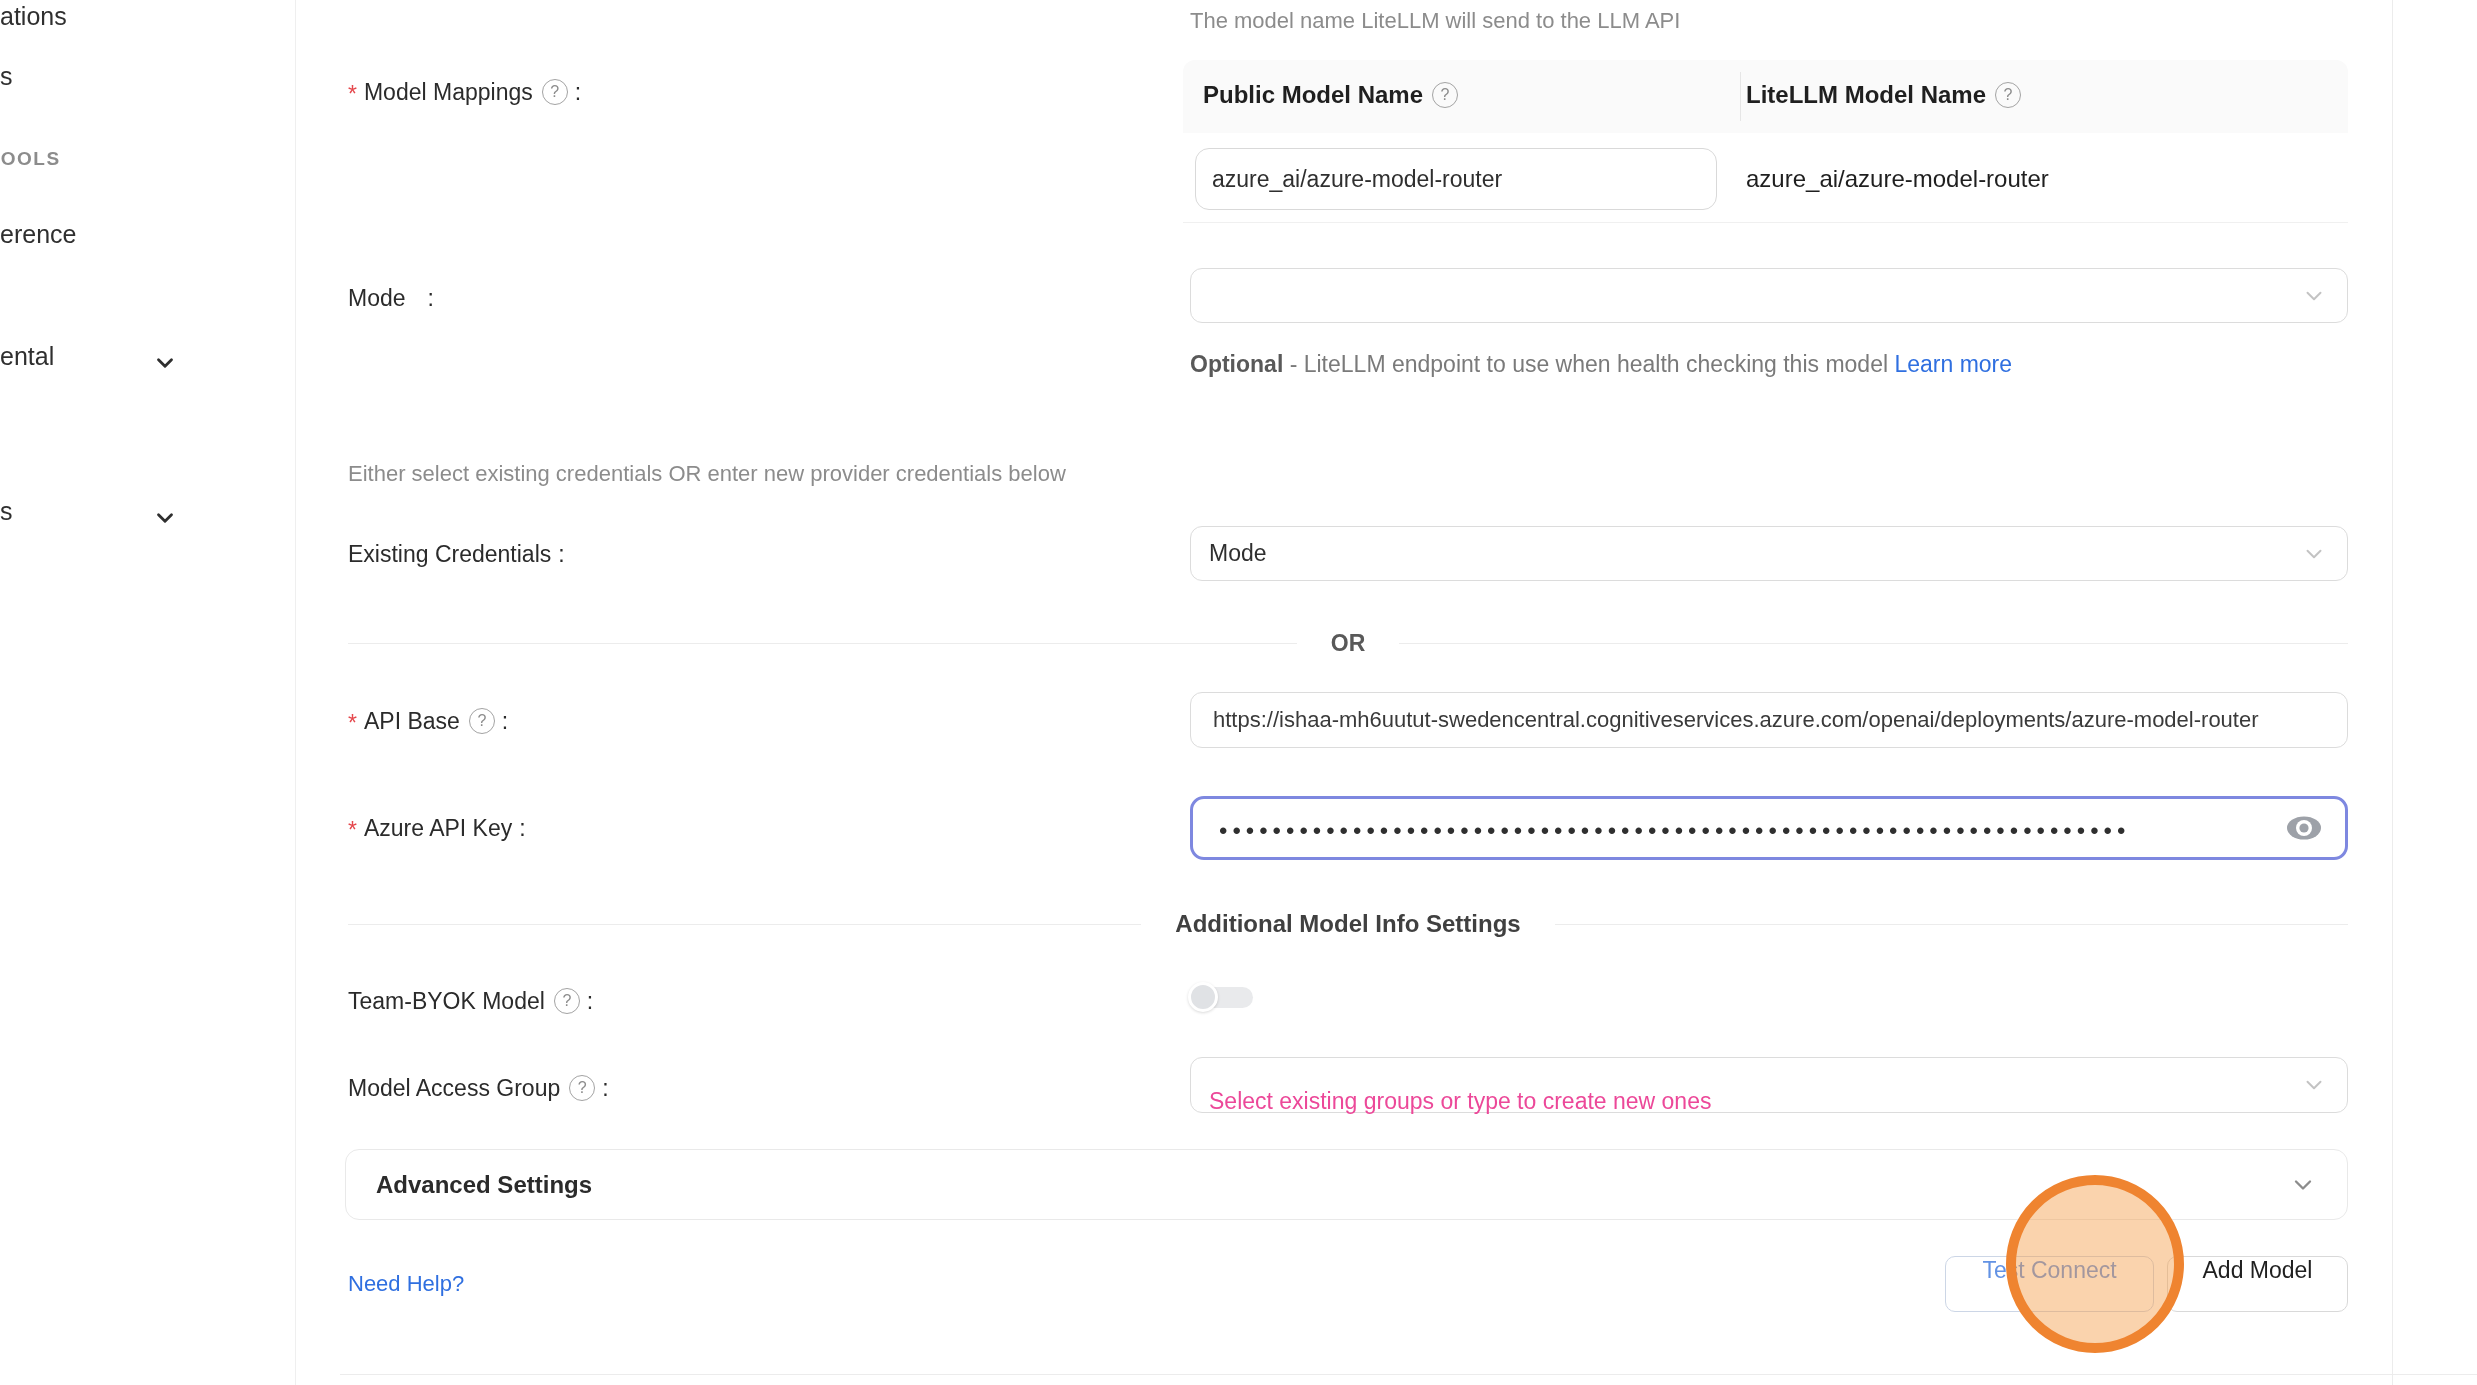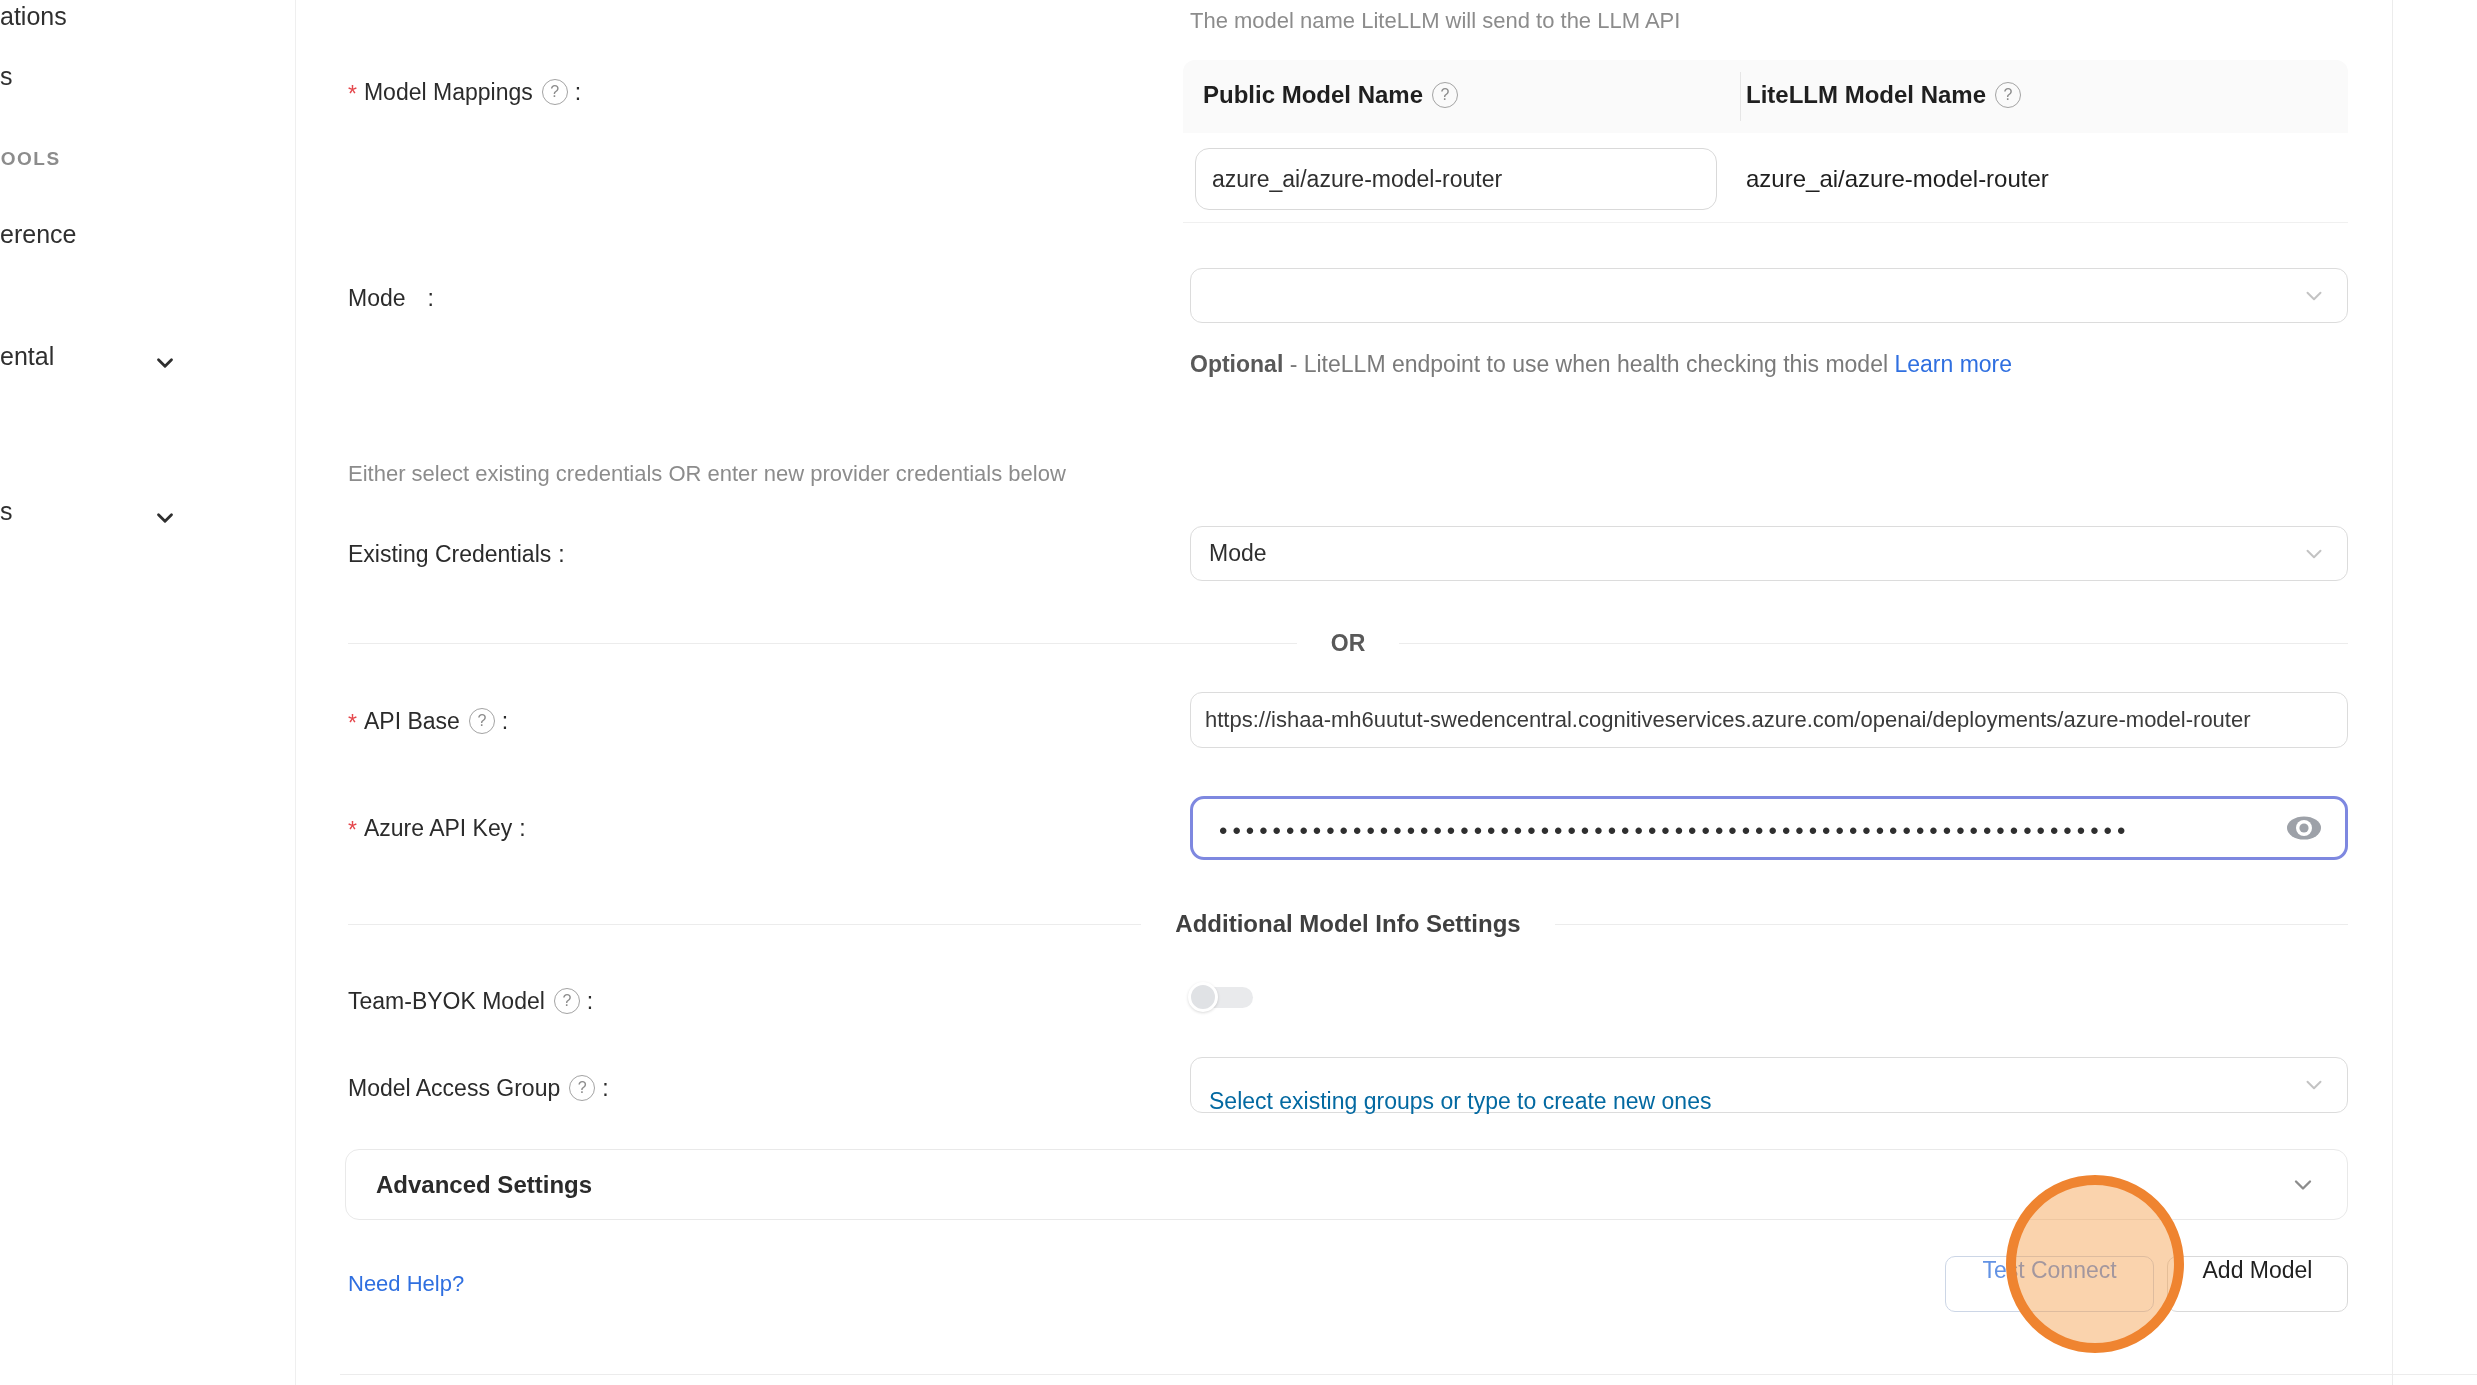--- a/index.html
+++ b/index.html
@@ -22,21 +22,21 @@
   .q-icon { display:inline-flex; align-items:center; justify-content:center;
     width:26px; height:26px; border:1.5px solid #a3a3a3; border-radius:50%;
     color:#8c8c8c; font-size:16px; margin-left:9px; font-weight:400; }
   .colon { margin-left:7px; color:#2b2b2b; }
   .helper { font-size:22px; color:#8c8c8c; }
   .control { position:absolute; left:1190px; width:1158px; height:55px;
     border:1px solid #dcdcdc; border-radius:12px; background:#fff;
     display:flex; align-items:center; padding:0 18px; font-size:23px; color:#2f2f2f; }
   .sel-chev { position:absolute; right:20px; top:50%; transform:translateY(-50%);
     width:26px; height:26px; color:#c3c3c3; }
-  .placeholder { color:#0369a1;margin-top:32px; }
+  .placeholder { color:#ec4899;margin-top:32px; }
 
   
   .map-band { position:absolute; left:1183px; top:60px; width:1165px; height:73px;
     background:#fafafa; border-radius:12px 12px 0 0; }
   .map-head { position:absolute; top:21px; display:flex; align-items:center;
     font-size:24px; font-weight:700; color:#1f1f1f; }
   .map-div { position:absolute; left:557px; top:12px; width:1px; height:49px; background:#e6e6e6; }
   .map-input { position:absolute; left:1195px; top:148px; width:522px; height:62px;
     border:1px solid #d9d9d9; border-radius:14px; background:#fff; display:flex;
     align-items:center; padding:0 16px; font-size:23px; color:#2f2f2f; }
@@ -50,21 +50,21 @@
   .link { color:#2f6fe0; text-decoration:none; cursor:pointer; }
   .flex-div { position:absolute; left:348px; width:2000px; display:flex;
     align-items:center; gap:34px;font-weight:bold; }
   .flex-div .line { flex:1; height:1px; background:#ececec; }
   .or-text { font-size:23px; color:#595959; }
   .sec-text { font-size:24px; color:#404040; }
 
   
   .api-input { position:absolute; left:1190px; top:692px; width:1158px; height:56px;
     border:1px solid #dcdcdc; border-radius:12px; background:#fff; display:flex;
-    align-items:center; padding:0 14px; font-size:22px; color:#3a3a3a;
+    align-items:center; padding:0 22px; font-size:22px; color:#3a3a3a;
     white-space:nowrap; overflow:hidden; }
   .key-input { position:absolute; left:1190px; top:796px; width:1158px; height:64px;
     border:3px solid #7e88e0; border-radius:14px; background:#fff; display:flex;
     align-items:center; padding:0 26px; }
   .dots { font-size:24px; letter-spacing:5px; color:#2f2f2f; white-space:nowrap;
     overflow:hidden; width:1020px; margin-top:6px; }
   .eye { position:absolute; right:22px; top:50%; transform:translateY(-50%);
     width:38px; height:30px; }
 
   

